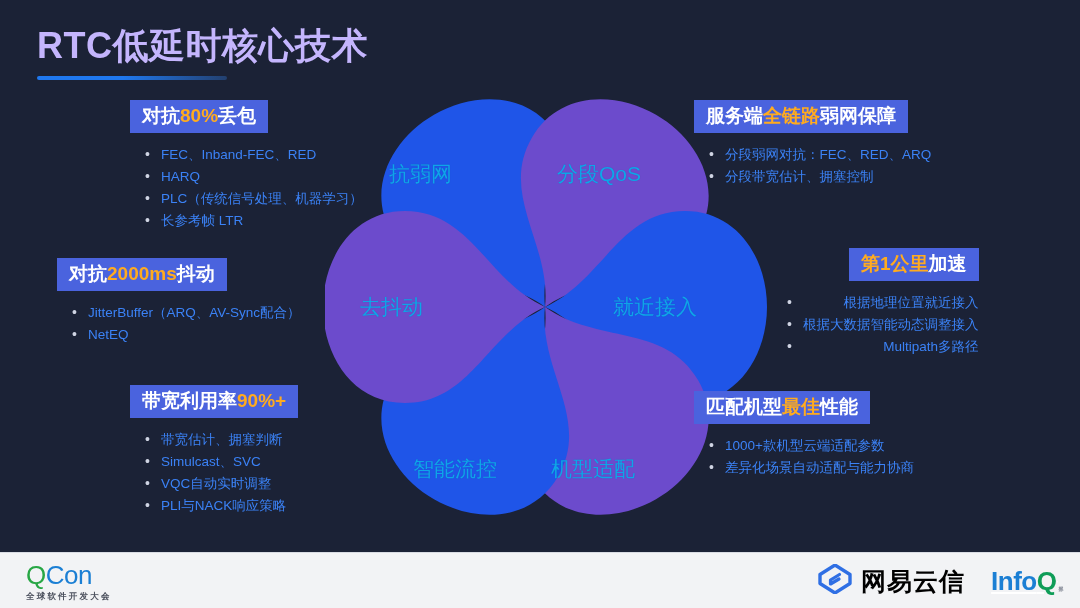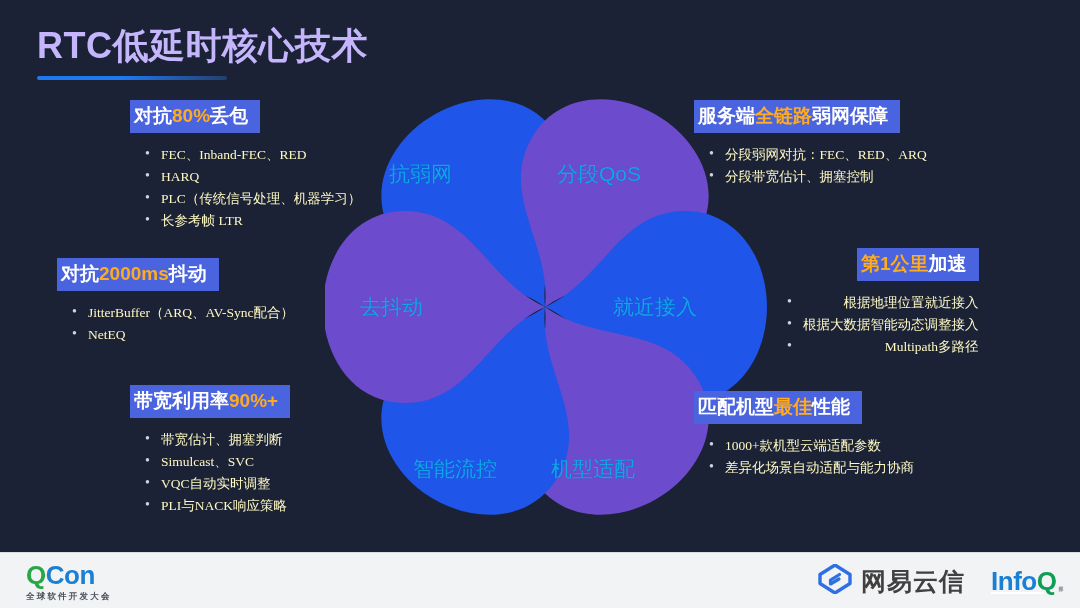--- a/index.html
+++ b/index.html
@@ -27,35 +27,34 @@
     border-radius:2px;
   }
 
   
   .block { position:absolute; }
   .badge {
     display:inline-block;
     background:#4a63de;
     color:#ffffff;
     font-size:19px; font-weight:bold;
-    padding:6px 12px 7px 4px;
+    padding:6px 12px 7px 12px;
     white-space:nowrap;
     line-height:1.05;
   }
   .badge .hl { color:#ffab1f; }
   .bullets { margin-top:11px; }
   .bullets li {
     list-style:none;
     position:relative;
     padding-left:20px;
     font-size:13.5px;
     line-height:1.62;
-    color:#fef9c3;
+    color:#3b82f6;
     white-space:nowrap;
-    font-family:Liberation Serif, serif;
   }
   .bullets li::before {
     content:"•";
     position:absolute; left:4px; top:-1px;
     color:#cfd4e3; font-size:14px;
   }
 
   .b-left  { }
   .b-left .bullets { margin-left:11px; }
   .b-right .bullets { margin-left:11px; }
@@ -79,30 +78,30 @@
     text-shadow:0 0 1px rgba(0,0,0,.15);
   }
 
   
   .footer {
     position:absolute; left:0; top:552px; width:1080px; height:56px;
     background:#f2f3f5;
     border-top:1px solid #d9dce3;
   }
   .qcon { position:absolute; left:26px; top:9px; }
-  .qcon-word { font-size:26px; font-weight:bold; line-height:1; letter-spacing:-0.5px; }
+  .qcon-word { font-size:26px; font-weight:normal; line-height:1; letter-spacing:-0.5px; }
   .qcon-q { color:#28a745; }
   .qcon-con { color:#1b7fd4; }
   .qcon-sub {
     margin-top:3px; font-size:8.5px; color:#4a4f5c;
     letter-spacing:2.2px; font-weight:bold;
   }
   .logos { position:absolute; right:16px; top:11px; display:flex; align-items:center; gap:26px; }
   .wangyi { display:flex; align-items:center; gap:9px; }
-  .wangyi-text { font-size:25px; font-weight:bold; color:#404040; letter-spacing:1px; line-height:1; }
+  .wangyi-text { font-size:25px; font-weight:bold; color:#000000; letter-spacing:1px; line-height:1; }
   .infoq { display:flex; align-items:center;text-decoration:underline; }
   .infoq-info { font-size:26px; font-weight:bold; color:#1b7fd4; line-height:1; letter-spacing:-0.5px; }
   .infoq-q { font-size:26px; font-weight:bold; color:#0f9d58; line-height:1; }
   .infoq-tag {
     font-size:5px; color:#8b909c; writing-mode:vertical-rl;
     margin-left:1px; margin-top:2px; letter-spacing:0.5px;
   }
 </style>
 </head>
 <body>

